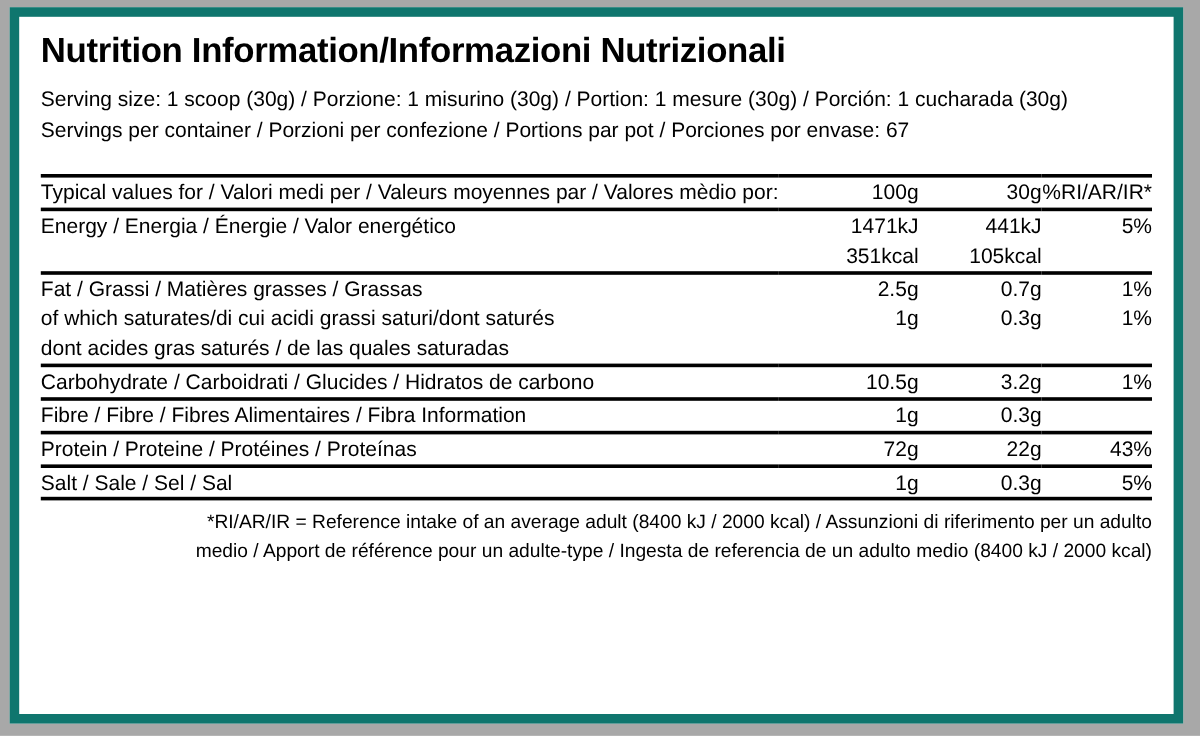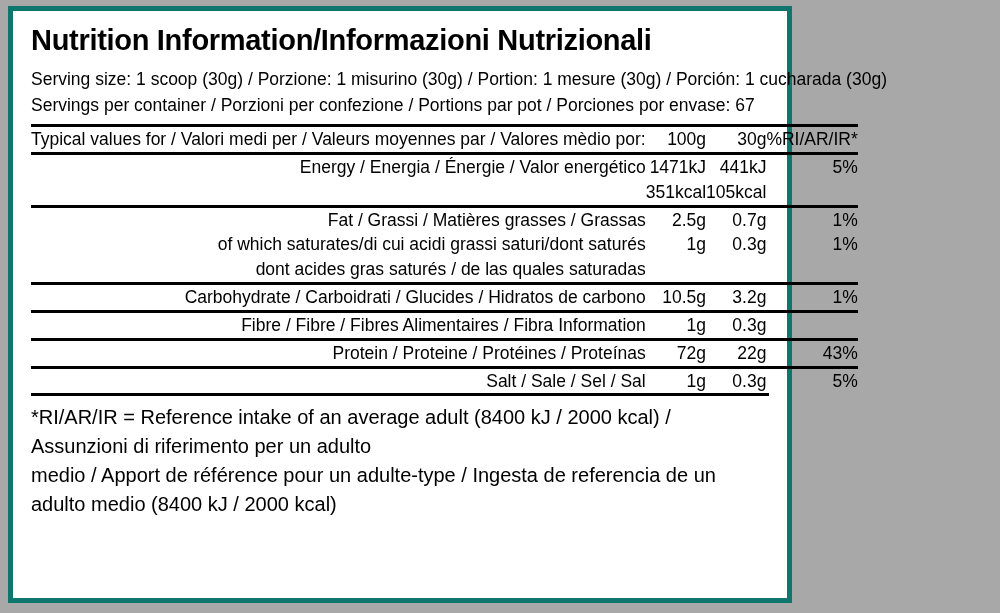--- a/index.html
+++ b/index.html
@@ -10,24 +10,24 @@
   body {
     width: 1000px;
     height: 613px;
     font-family: "Liberation Sans", sans-serif;
     overflow: hidden;
   }
   .panel {
     position: absolute;
     left: 8px;
     top: 6px;
-    width: 784px;
+    width: 978px;
     height: 597px;
     background: #ffffff;
-    border: 5px solid #0f766e;
+    border: 8px solid #0f766e;
     box-sizing: border-box;
     padding: 10px 18px 8px 18px;
   }
   .title-block {
     margin-top: 2px;
   }
   .title {
     font-size: 29px;
     font-weight: bold;
     letter-spacing: -0.3px;
@@ -36,33 +36,32 @@
     white-space: nowrap;
   }
   .serving-line {
     font-size: 17.5px;
     color: #000;
     line-height: 1.45;
     white-space: nowrap;
   }
   .serving-block {
     margin-top: 10px;
-    margin-bottom: 6px;
+    margin-bottom: 24px;
   }
   table.nut {
     width: 100%;
     border-collapse: collapse;
     font-size: 17.5px;
     color: #000;
   }
   table.nut td {
     padding: 0;
     vertical-align: top;
     line-height: 1.42;
-    text-align: right;
   }
   td.label {
     text-align: left;
     white-space: nowrap;
     padding-right: 8px;
   }
   td.c100 {
     text-align: right;
     width: 120px;
     white-space: nowrap;
@@ -87,24 +86,25 @@
     padding-bottom: 8px;
   }
   .indent {
     padding-left: 12px;
   }
   .header-row td {
     padding-top: 6px;
     padding-bottom: 7px;
   }
   .footnote {
-    font-size: 20px;
+    font-size: 16px;
     line-height: 1.45;
     color: #000;
     margin-top: 7px;
+    text-align: right;
   }
   .hr {
     border-top: 3px solid #000;
     height: 0;
     font-size: 0;
     line-height: 0;
   }
 </style>
 </head>
 <body>

